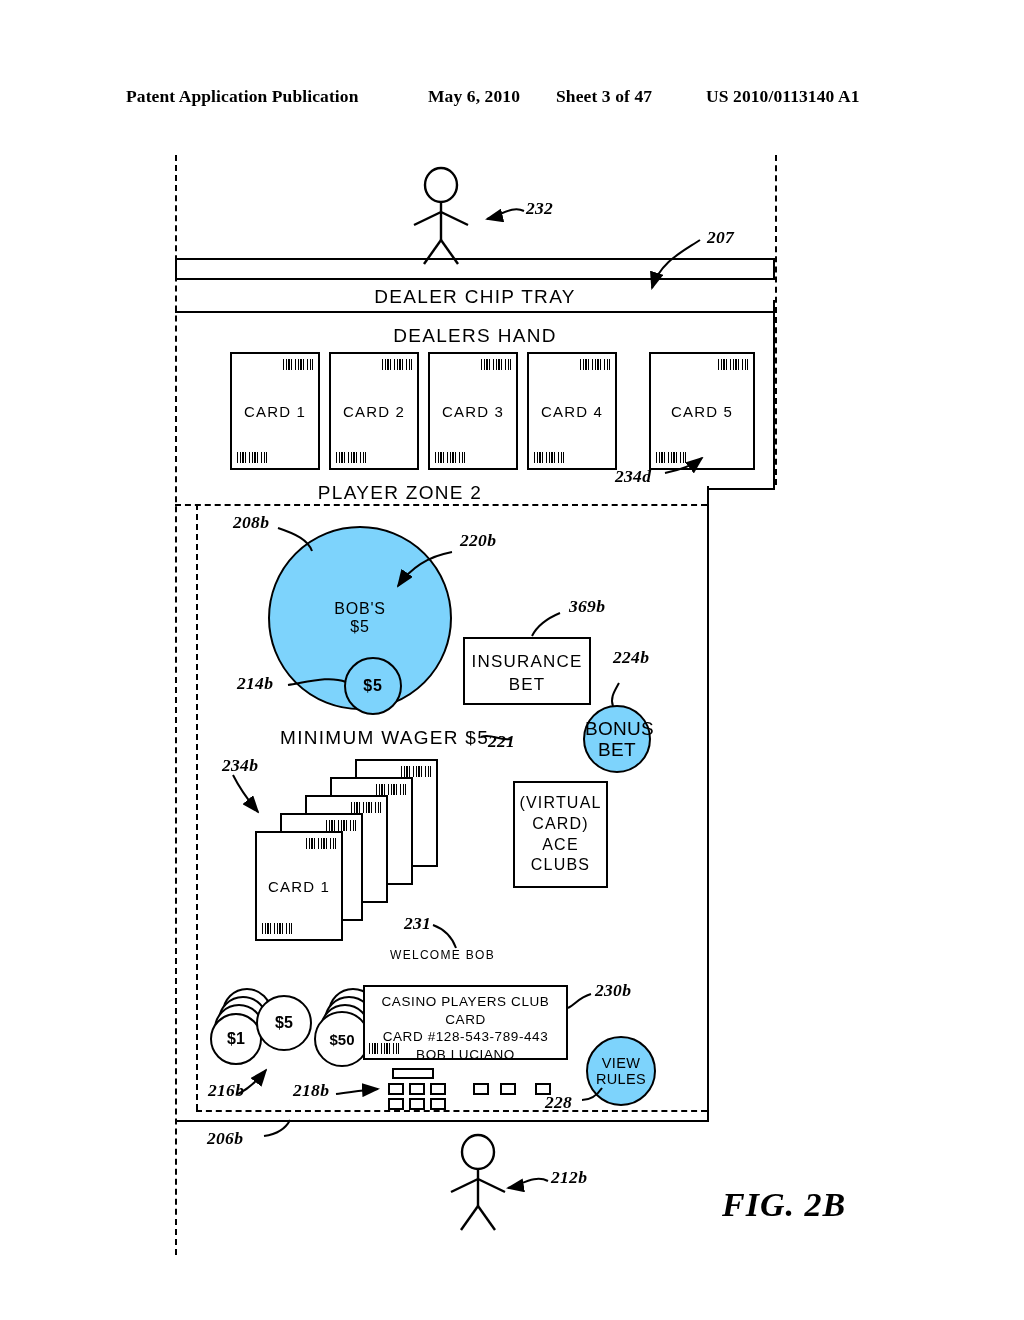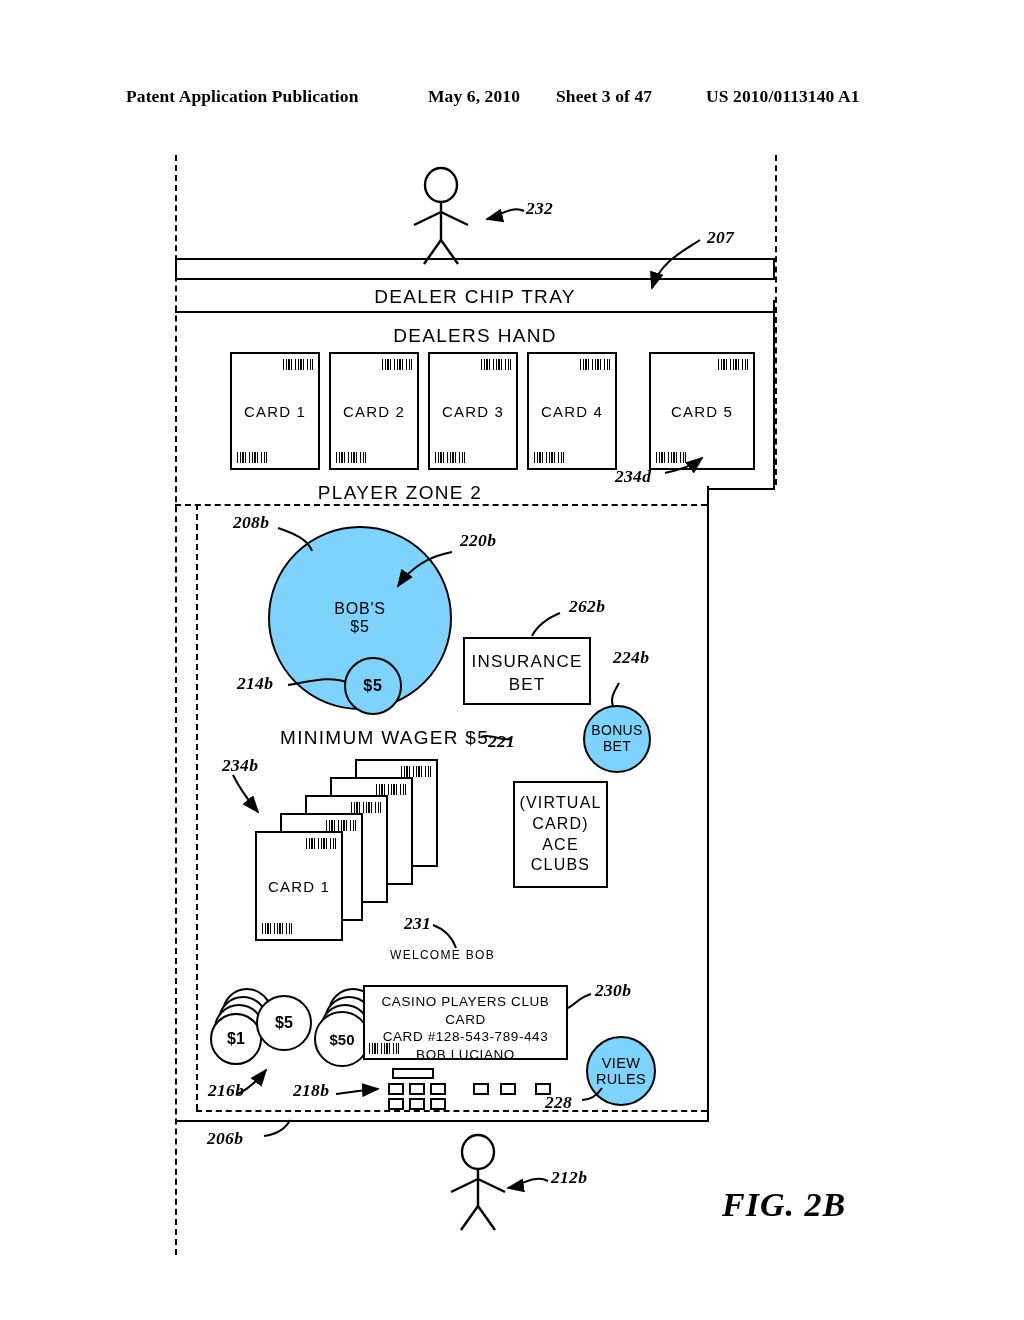--- a/index.html
+++ b/index.html
@@ -247,21 +247,21 @@
 </div>
 
 <div class="box" style="left:463px; top:637px; width:128px; height:68px;">
   <div class="box-label" style="top:12px; line-height:1.35;">
     <div>INSURANCE</div>
     <div>BET</div>
   </div>
 </div>
 
 <div class="circ" style="left:583px; top:705px; width:68px; height:68px;">
-  <div class="circ-text" style="font-size:14px; letter-spacing:0.3px;">
+  <div class="circ-text" style="font-size:19px; letter-spacing:0.3px;">
     <div>BONUS</div>
     <div>BET</div>
   </div>
 </div>
 
 <div class="caption" style="left:280px; top:727px; width:220px; text-align:left;">MINIMUM WAGER $5</div>
 
 <div class="card" style="left:355px; top:759px; width:83px; height:108px;">
   <span class="barcode tr"></span>
   <span class="card-text" style="top:auto; bottom:18px; transform:none; text-align:left; left:8px; font-size:19px;">5</span>
@@ -399,21 +399,21 @@
   <path d="M 582 1100 C 592 1100, 598 1094, 602 1088" stroke="#000" stroke-width="2" fill="none"></path>
 
   <path d="M 264 1136 C 278 1134, 286 1128, 290 1120" stroke="#000" stroke-width="2" fill="none"></path>
 </svg>
 
 <div class="ref" style="left:526px; top:198px;">232</div>
 <div class="ref" style="left:707px; top:227px;">207</div>
 <div class="ref" style="left:615px; top:466px;">234d</div>
 <div class="ref" style="left:233px; top:512px;">208b</div>
 <div class="ref" style="left:460px; top:530px;">220b</div>
-<div class="ref" style="left:569px; top:596px;">262b</div>
+<div class="ref" style="left:569px; top:596px;">369b</div>
 <div class="ref" style="left:613px; top:647px;">224b</div>
 <div class="ref" style="left:237px; top:673px;">214b</div>
 <div class="ref" style="left:488px; top:731px;">221</div>
 <div class="ref" style="left:222px; top:755px;">234b</div>
 <div class="ref" style="left:404px; top:913px;">231</div>
 <div class="ref" style="left:595px; top:980px;">230b</div>
 <div class="ref" style="left:208px; top:1080px;">216b</div>
 <div class="ref" style="left:293px; top:1080px;">218b</div>
 <div class="ref" style="left:545px; top:1092px;">228</div>
 <div class="ref" style="left:207px; top:1128px;">206b</div>

